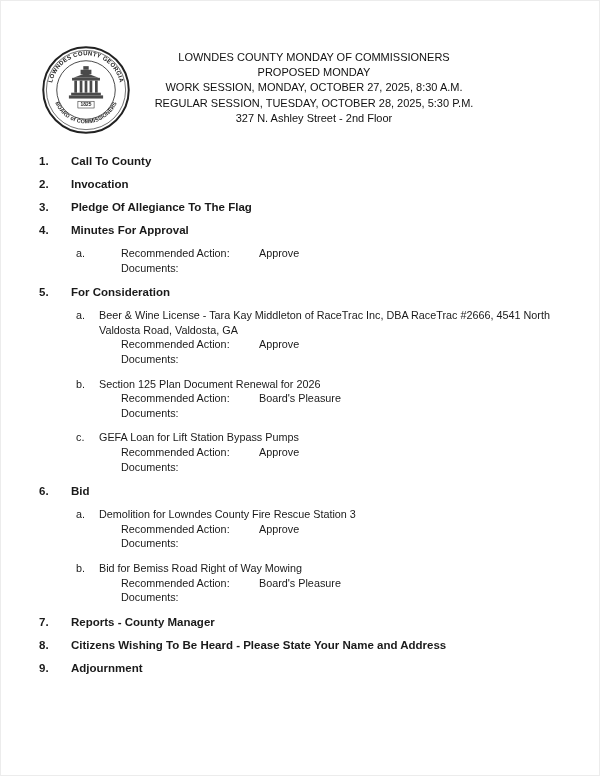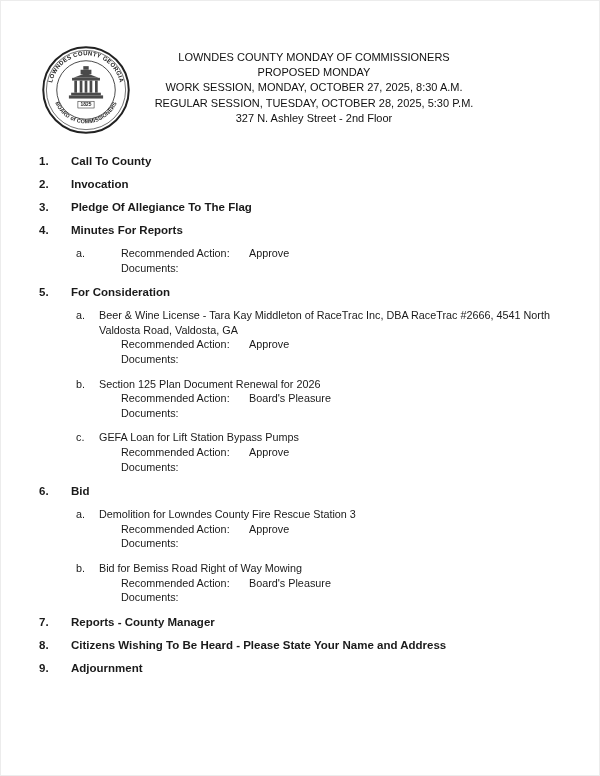--- a/index.html
+++ b/index.html
@@ -45,21 +45,21 @@
   .sub {
     display: flex;
     padding-left: 37px;
     font-weight: normal;
     font-size: 10.8px;
     line-height: 14.6px;
     margin: 8px 0 10px;
   }
   .sub .letter { width: 23px; flex: none; }
   .subbody { flex: 1; max-width: 462px; }
-  .action-row { display: flex; padding-left: 22px; }
+  .action-row { display: flex; padding-left: 22px; gap: 10px; }
   .action-label { width: 128px; flex: none; }
   .docs-row { padding-left: 22px; }
 </style>
 </head>
 <body>
 
 <div class="page">
 
   <svg class="seal" viewBox="0 0 100 100" aria-hidden="true">
     <circle cx="50" cy="50" r="47.5" fill="#ffffff" stroke="#222" stroke-width="2.2"></circle>
@@ -119,21 +119,21 @@
     <section class="block">
       <div class="item">
         <span class="num">3.</span>
         <span class="title">Pledge Of Allegiance To The Flag</span>
       </div>
     </section>
 
     <section class="block">
       <div class="item">
         <span class="num">4.</span>
-        <span class="title">Minutes For Reports</span>
+        <span class="title">Minutes For Approval</span>
       </div>
       <div class="sub">
         <span class="letter">a.</span>
         <div class="subbody">
           <div class="action-row">
             <span class="action-label">Recommended Action:</span>
             <span class="action-value">Approve</span>
           </div>
           <div class="docs-row">Documents:</div>
         </div>

